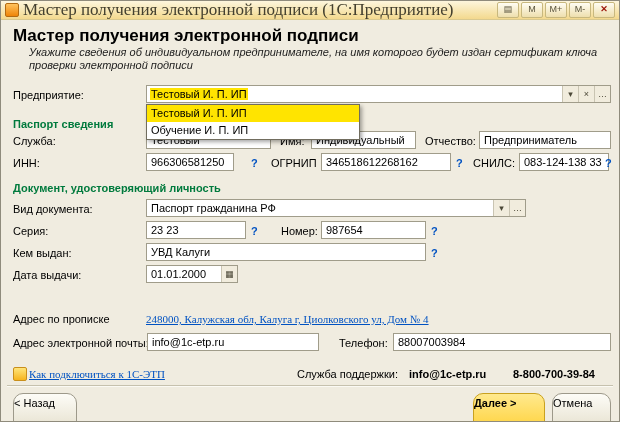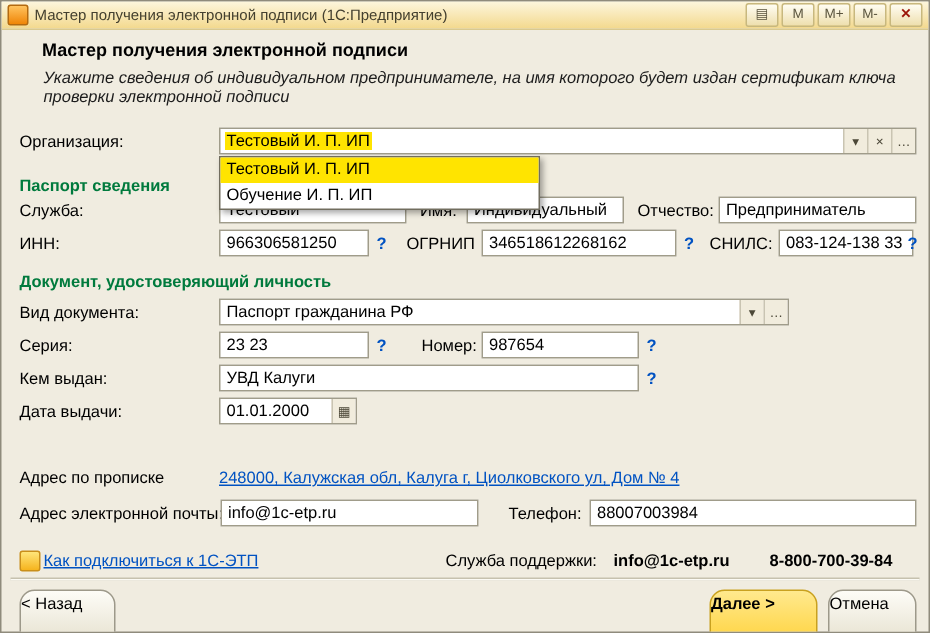--- a/index.html
+++ b/index.html
@@ -9,42 +9,42 @@
     font-family:"Liberation Sans",sans-serif;font-size:11px;color:#000;
     overflow:hidden;
   }
   .titlebar{
     position:absolute;left:0;top:0;right:0;height:19px;
     background:linear-gradient(var(--titlebar_top,#fdf6dd),var(--titlebar_bottom,#f3d98e));
     border-bottom:1px solid #d9c98f;display:flex;align-items:center;padding:0 4px;gap:4px;box-sizing:border-box;
   }
   .app-icon{width:12px;height:12px;border-radius:2px;border:1px solid #b36a10;
     background:linear-gradient(#ffc35e,#ef8507);flex:0 0 auto;}
-  .title-text{flex:1;font-size:10px;color:#44402f;white-space:nowrap;overflow:hidden;}
+  .title-text{flex:1;font-size:17px;color:#44402f;white-space:nowrap;overflow:hidden;font-family:Liberation Serif, serif;}
   .win-controls{display:flex;gap:2px;}
   .win-btn{min-width:16px;height:14px;padding:0 2px;font-size:9px;line-height:12px;text-align:center;
     color:#5a543d;background:linear-gradient(#fffdf3,#eedfae);border:1px solid #c8b87e;border-radius:2px;cursor:pointer;}
   .win-btn.close{color:#9b1408;font-weight:bold;}
-  .h1{position:absolute;left:27px;top:25px;font-size:12px;font-weight:bold;}
+  .h1{position:absolute;left:12px;top:25px;font-size:17px;font-weight:bold;}
   .hint{position:absolute;left:28px;top:45px;width:575px;font-style:italic;line-height:13px;color:#1c1c1c;}
   .label{position:absolute;white-space:nowrap;}
   .bold{font-weight:bold;}
   .section{position:absolute;font-weight:bold;color:var(--section_title,#007a3d);white-space:nowrap;}
   .input{
     position:absolute;height:18px;box-sizing:border-box;background:#fff;
     border:1px solid #a09c8a;display:flex;align-items:center;padding:0 0 0 3px;
     white-space:nowrap;overflow:hidden;
   }
   .input .val{padding:0 1px;}
   .input .sel{background:var(--selection,#ffe400);}
   .btns{margin-left:auto;display:flex;height:100%;}
   .field-btn{width:15px;height:100%;display:flex;align-items:center;justify-content:center;
     font-size:9px;color:#4c4838;background:#f1ecdd;border-left:1px solid #c9c4b2;cursor:pointer;}
   .help{position:absolute;color:var(--link,#0052c2);font-weight:bold;cursor:pointer;}
-  .link{position:absolute;color:var(--link,#0052c2);text-decoration:underline;white-space:nowrap;cursor:pointer;}
+  .link{position:absolute;color:var(--link,#0052c2);text-decoration:underline;white-space:nowrap;cursor:pointer;font-family:Liberation Serif, serif;}
   .dropdown{
     position:absolute;left:145px;top:103px;width:212px;z-index:10;background:#fff;
     border:1px solid #716d5e;box-shadow:2px 2px 4px rgba(0,0,0,.35);
   }
   .dd-item{height:17px;line-height:17px;padding:0 4px;cursor:pointer;}
   .dd-item.selected{background:var(--selection,#ffe400);}
   .separator{position:absolute;left:6px;right:6px;top:384px;height:1px;background:#c6c1ae;border-bottom:1px solid #fbfaf4;}
   .btn{
     position:absolute;height:38px;box-sizing:border-box;text-align:left;line-height:19px;
     background:linear-gradient(#fdfcf7,#e5e0cd);border:1px solid #9d998a;border-radius:10px;cursor:pointer;
@@ -66,21 +66,21 @@
       <span class="win-btn">M</span>
       <span class="win-btn">M+</span>
       <span class="win-btn">M-</span>
       <span class="win-btn close">✕</span>
     </span>
   </div>
 
   <div class="h1">Мастер получения электронной подписи</div>
   <div class="hint">Укажите сведения об индивидуальном предпринимателе, на имя которого будет издан сертификат ключа проверки электронной подписи</div>
 
-  <div class="label" style="left:12px;top:88px">Организация:</div>
+  <div class="label" style="left:12px;top:88px">Предприятие:</div>
   <div class="input" style="left:145px;top:84px;width:465px">
     <span class="val sel">Тестовый И. П. ИП</span>
     <span class="btns">
       <span class="field-btn">▾</span>
       <span class="field-btn">×</span>
       <span class="field-btn">…</span>
     </span>
   </div>
 
   <div class="section" style="left:12px;top:117px">Паспорт сведения</div>
@@ -92,21 +92,21 @@
   <div class="label" style="left:279px;top:134px">Имя:</div>
   <div class="input" style="left:310px;top:130px;width:105px">
     <span class="val">Индивидуальный</span>
   </div>
   <div class="label" style="left:424px;top:134px">Отчество:</div>
   <div class="input" style="left:478px;top:130px;width:132px">
     <span class="val">Предприниматель</span>
   </div>
 
   <div class="label" style="left:12px;top:156px">ИНН:</div>
-  <div class="input" style="left:145px;top:152px;width:100px">
+  <div class="input" style="left:145px;top:152px;width:88px">
     <span class="val">966306581250</span>
   </div>
   <div class="help" style="left:250px;top:156px">?</div>
 
   <div class="label" style="left:270px;top:156px">ОГРНИП</div>
   <div class="input" style="left:320px;top:152px;width:130px">
     <span class="val">346518612268162</span>
   </div>
   <div class="help" style="left:455px;top:156px">?</div>
 

